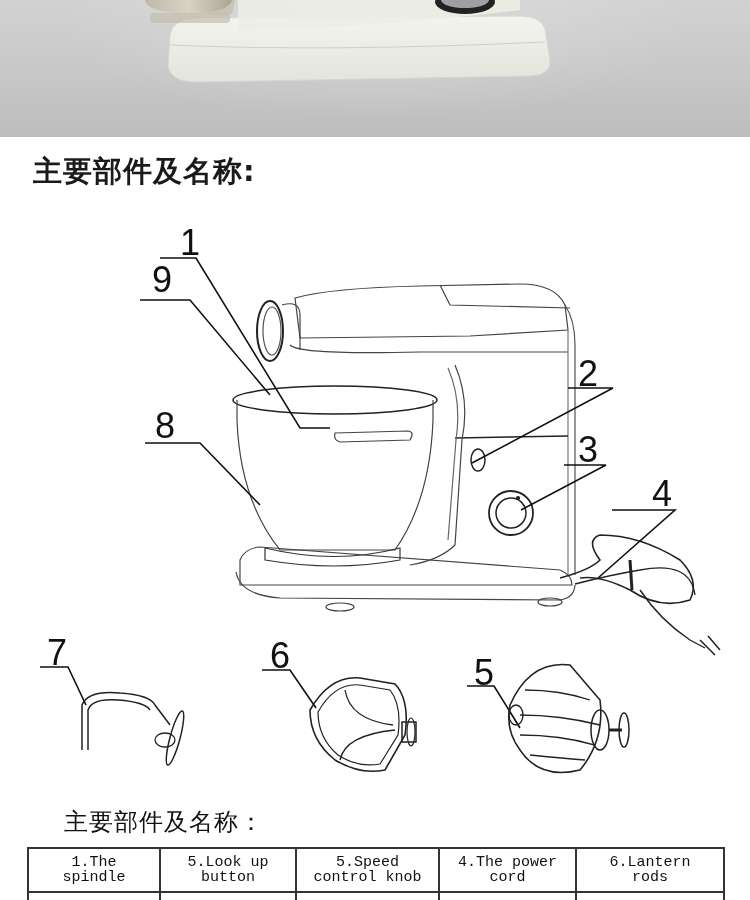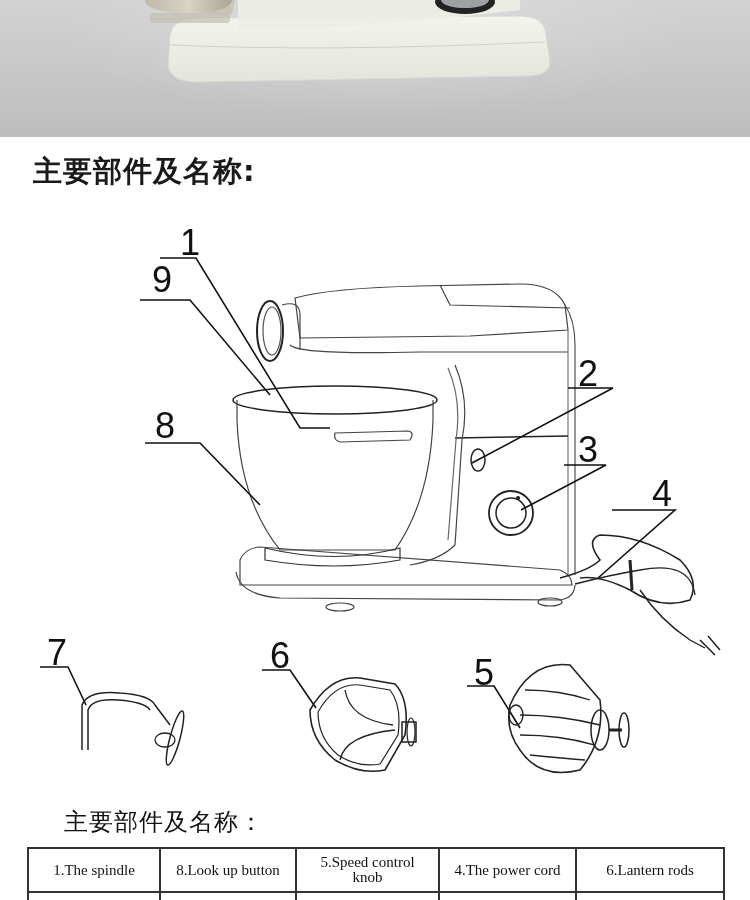--- a/index.html
+++ b/index.html
@@ -5,21 +5,21 @@
   html,body{margin:0;padding:0;}
   body{width:750px;height:900px;position:relative;overflow:hidden;background:#fff;font-family:"DejaVu Sans",sans-serif;}
   .photo-band{position:absolute;left:0;top:0;width:750px;height:137px;
     background:linear-gradient(180deg,#d2d2d2 0%,#c9c9c9 45%,#bdbdbd 100%);overflow:hidden;}
   .photo-band .vignette{position:absolute;inset:0;background:radial-gradient(ellipse at 50% 20%,rgba(255,255,255,0.25),rgba(0,0,0,0) 60%);}
   .section-title{position:absolute;left:33px;top:152px;font-size:29px;font-weight:bold;color:#1a1a1a;letter-spacing:1px;font-family:"DejaVu Sans",sans-serif;}
   .diagram{position:absolute;left:0;top:210px;width:750px;height:600px;}
   .callout{position:absolute;font-family:"Liberation Sans",sans-serif;font-size:36px;color:#111;line-height:1;}
   .subtitle{position:absolute;left:64px;top:806px;font-size:24px;color:#111;font-family:"DejaVu Sans",sans-serif;letter-spacing:1px;}
   table.parts{position:absolute;left:27px;top:847px;border-collapse:collapse;table-layout:fixed;width:696px;}
-  table.parts td{border:2px solid #333;height:42px;padding:0 10px;text-align:center;vertical-align:middle;font-family:Liberation Serif, serif;font-size:15px;color:#111;line-height:15px;overflow:hidden;}
+  table.parts td{border:2px solid #333;height:42px;padding:0 10px;text-align:center;vertical-align:middle;font-family:Liberation Mono, monospace;font-size:15px;color:#111;line-height:15px;overflow:hidden;}
   table.parts tr.blank td{height:20px;}
 </style>
 </head>
 <body>
 
 <div class="photo-band">
   <div class="vignette"></div>
   <svg width="750" height="137" viewBox="0 0 750 137" style="position:absolute;left:0;top:0">
     <defs>
       <linearGradient id="baseG" x1="0" y1="0" x2="0" y2="1">
@@ -131,21 +131,21 @@
   <colgroup>
     <col style="width:132px">
       <col style="width:136px">
       <col style="width:143px">
       <col style="width:137px">
       <col style="width:148px">
   </colgroup>
   <tbody>
       <tr>
     <td>1.The spindle</td>
-    <td>8.Look up button</td>
+    <td>5.Look up button</td>
     <td>5.Speed control knob</td>
     <td>4.The power cord</td>
     <td>6.Lantern rods</td>
   </tr>
   <tr class="blank">
     <td></td>
     <td></td>
     <td></td>
     <td></td>
     <td></td>

